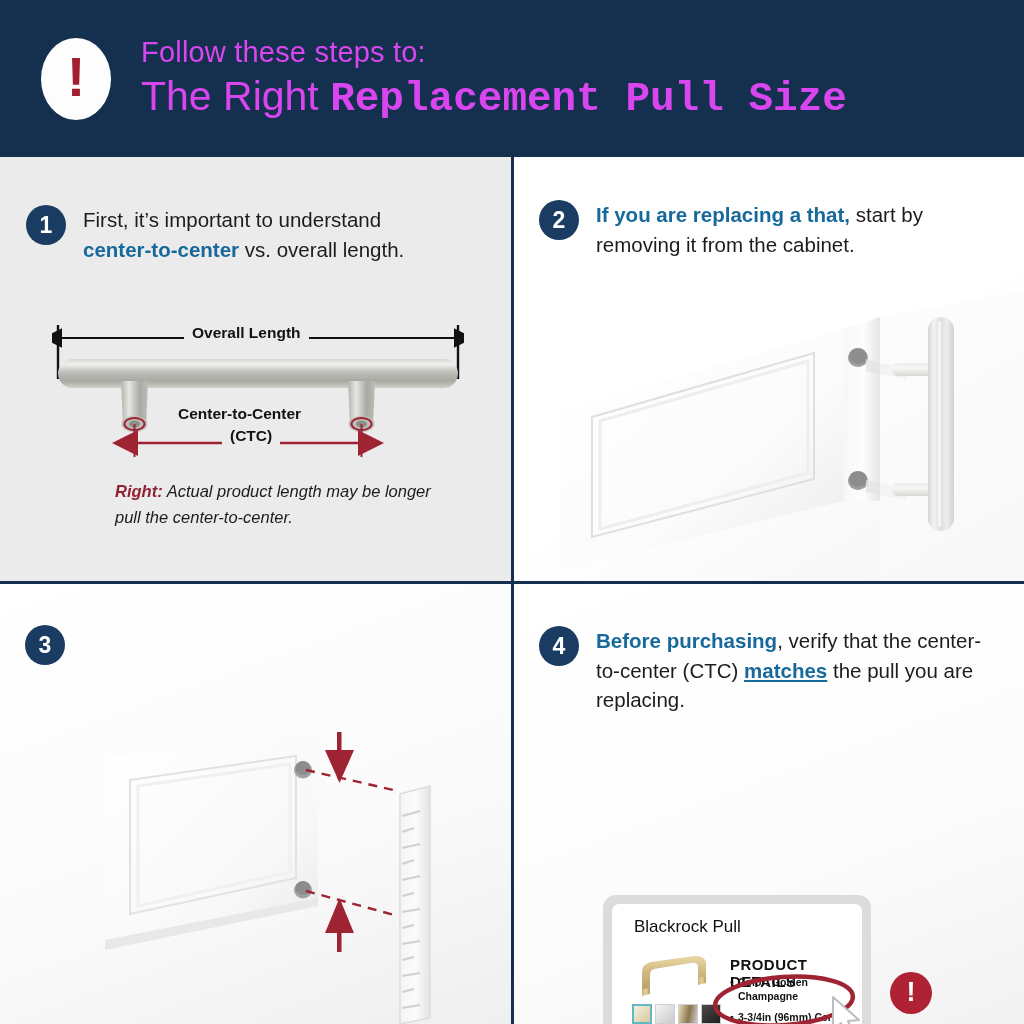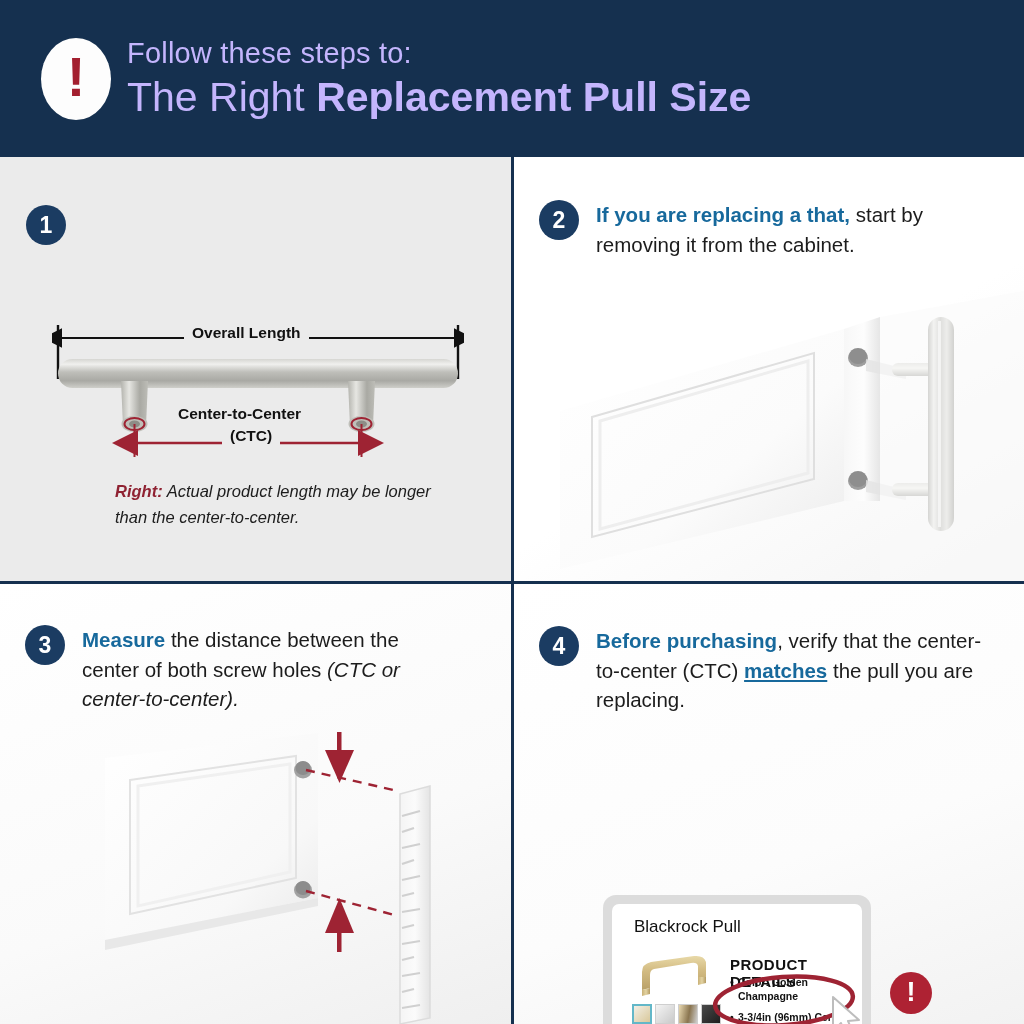--- a/index.html
+++ b/index.html
@@ -23,28 +23,28 @@
     border-radius: 50%;
     background: #fdfdfd;
     display: flex; align-items: center; justify-content: center;
     flex: none;
   }
   .header-badge-mark {
     color: #a31f2f; font-size: 56px; font-weight: bold;
     line-height: 1; letter-spacing: 0; transform: translateY(-2px);
     font-family: "Liberation Sans", sans-serif;
   }
-  .header-text { margin-left: 16px; color: #c4b5fd; }
+  .header-text { margin-left: 30px; color: #d946ef; }
   .header-line1 {
     font-size: 29px; font-weight: 400; letter-spacing: .2px;
     margin-bottom: 6px;
   }
   .header-line2 { font-size: 41px; line-height: 1.05; white-space: nowrap; }
   .header-line2 .light { font-weight: 400; text-align: right; }
-  .header-line2 .bold { font-weight: 700; }
+  .header-line2 .bold { font-weight: 700; font-family: Liberation Mono, monospace; }
 
   
   .grid { position: absolute; left: 0; top: 157px; width: 1024px; height: 867px; }
   .quad { position: absolute; overflow: hidden; }
   .q1 { left: 0; top: 0; width: 511px; height: 424px; background: #ebebeb; }
   .q2 { left: 514px; top: 0; width: 510px; height: 424px;
         background: linear-gradient(150deg,#ffffff 0%,#ffffff 55%,#f4f4f4 100%); }
   .q3 { left: 0; top: 427px; width: 511px; height: 440px;
         background: linear-gradient(160deg,#ffffff 0%,#fafafa 60%,#efefef 100%); }
   .q4 { left: 514px; top: 427px; width: 510px; height: 440px;
@@ -131,20 +131,23 @@
       </div>
     </div>
   </div>
 
   <div class="grid">
 
     <div class="quad q1">
 
       <div class="step-head" style="left:26px; top:48px; width:420px;">
         <div class="step-num">1</div>
+        <div class="step-copy">
+          <span>First, it’s important to understand </span><span class="accent">center-to-center</span><span> vs. overall length.</span>
+        </div>
       </div>
 
       <div class="diagram">
         <svg width="412" height="140" viewBox="0 0 412 140">
           <defs>
             <linearGradient id="barGrad" x1="0" y1="0" x2="0" y2="1">
               <stop offset="0%" stop-color="#d6d6d2"></stop>
               <stop offset="18%" stop-color="#f0f0ee"></stop>
               <stop offset="45%" stop-color="#bfbfba"></stop>
               <stop offset="75%" stop-color="#a9a9a4"></stop>
@@ -191,21 +194,21 @@
           <line x1="309.5" y1="107" x2="309.5" y2="140" stroke="#9e2333" stroke-width="2"></line>
 
           <line x1="84" y1="126" x2="308" y2="126" stroke="#9e2333" stroke-width="2.4" marker-start="url(#arrLr)" marker-end="url(#arrRr)"></line>
         </svg>
         <div class="dim-label ol-label">Overall Length</div>
         <div class="dim-label ctc-label1">Center-to-Center</div>
         <div class="dim-label ctc-label2">(CTC)</div>
       </div>
 
       <div class="note">
-        <b>Right:</b><span> Actual product length may be longer than the center-to-center.</span>
+        <b>Right:</b><span> Actual product length may be longer pull the center-to-center.</span>
       </div>
     </div>
 
     <div class="quad q2">
 
       <div class="step-head" style="left:25px; top:43px; width:400px;">
         <div class="step-num">2</div>
         <div class="step-copy">
           <span class="accent">If you are replacing a that,</span><span> start by removing it from the cabinet.</span>
         </div>
@@ -259,23 +262,20 @@
         <rect x="424" y="70" width="3" height="206" fill="#fafafa" opacity=".75"></rect>
 
         <path d="M366,66 L510,40 L510,330 L366,330 Z" fill="#fafafa" opacity=".6"></path>
       </svg>
     </div>
 
     <div class="quad q3">
 
       <div class="step-head" style="left:25px; top:41px; width:400px;">
         <div class="step-num">3</div>
-        <div class="step-copy">
-          <span class="accent">Measure</span><span> the distance between the center of both screw holes </span><span class="ital">(CTC or center-to-center).</span>
-        </div>
       </div>
 
       <svg style="position:absolute; left:0px; top:144px;" width="511" height="296" viewBox="0 0 511 296">
         <defs>
           <linearGradient id="doorG3" x1="0" y1="0" x2="1" y2="1">
             <stop offset="0%" stop-color="#ffffff"></stop>
             <stop offset="70%" stop-color="#f8f8f8"></stop>
             <stop offset="100%" stop-color="#e9e9e9"></stop>
           </linearGradient>
           <linearGradient id="rulerG" x1="0" y1="0" x2="1" y2="0">

